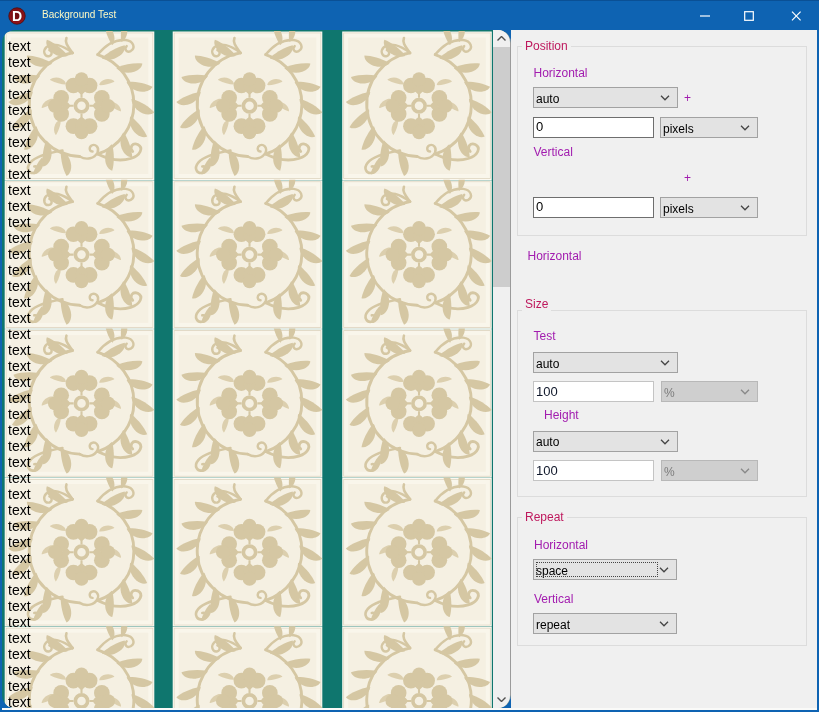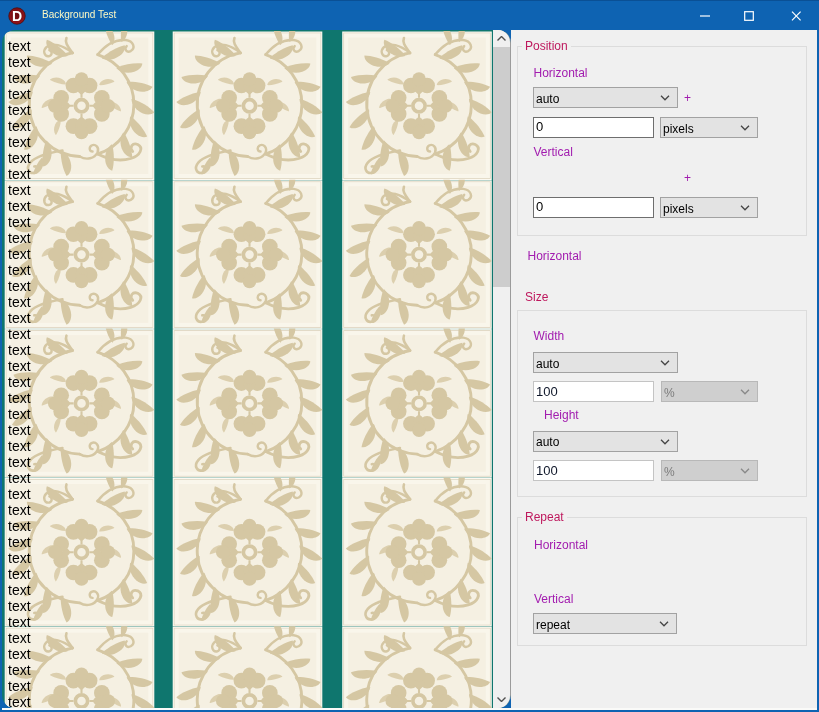--- a/index.html
+++ b/index.html
@@ -210,21 +210,21 @@
         <svg width="9" height="5" viewBox="0 0 9 5">
           <path d="M0.5,0.5 L4.5,4.5 L8.5,0.5" stroke="#505050" fill="none" stroke-width="1.4"></path>
         </svg>
       </div>
   </div>
 </div>
 <div id="panel">
 <div class="grp" style="left:6px;top:16px;width:290px;height:190px"></div>
     <div class="grplab" style="left:11px;top:9px">Position</div>
 <div class="grp" style="left:6px;top:280px;width:290px;height:187px"></div>
-    <div class="grplab" style="left:11px;top:260px">Size</div>
+    <div class="grplab" style="left:11px;top:267px">Size</div>
 <div class="grp" style="left:6px;top:487px;width:290px;height:129px"></div>
     <div class="grplab" style="left:11px;top:480px">Repeat</div>
 <div class="lab" style="left:22.5px;top:35.5px">Horizontal</div>
 <div class="combo" style="left:22px;top:57px;width:145px">
       <span>auto</span>
       <svg class="chev" width="10" height="6" viewBox="0 0 10 6">
         <path d="M1,0.8 L5,4.8 L9,0.8" stroke="#444" fill="none" stroke-width="1.25"></path>
       </svg>
     </div>
 <div class="lab" style="left:173px;top:61px">+</div>
@@ -242,21 +242,21 @@
 <div class="tin" style="left:22px;top:166.5px;width:121px">
       <span>0</span>
     </div>
 <div class="combo" style="left:149px;top:167px;width:98px">
       <span>pixels</span>
       <svg class="chev" width="10" height="6" viewBox="0 0 10 6">
         <path d="M1,0.8 L5,4.8 L9,0.8" stroke="#444" fill="none" stroke-width="1.25"></path>
       </svg>
     </div>
 <div class="lab" style="left:16.5px;top:219px">Horizontal</div>
-<div class="lab" style="left:22.5px;top:299px">Width</div>
+<div class="lab" style="left:22.5px;top:299px">Test</div>
 <div class="combo" style="left:22px;top:322px;width:145px">
       <span>auto</span>
       <svg class="chev" width="10" height="6" viewBox="0 0 10 6">
         <path d="M1,0.8 L5,4.8 L9,0.8" stroke="#444" fill="none" stroke-width="1.25"></path>
       </svg>
     </div>
 <div class="tin din" style="left:22px;top:351px;width:121px">
       <span>100</span>
     </div>
 <div class="combo dis" style="left:150px;top:351px;width:97px">
@@ -275,20 +275,27 @@
 <div class="tin din" style="left:22px;top:430px;width:121px">
       <span>100</span>
     </div>
 <div class="combo dis" style="left:150px;top:430px;width:97px">
       <span>%</span>
       <svg class="chev" width="10" height="6" viewBox="0 0 10 6">
         <path d="M1,0.8 L5,4.8 L9,0.8" stroke="#888" fill="none" stroke-width="1.25"></path>
       </svg>
     </div>
 <div class="lab" style="left:23px;top:507.5px">Horizontal</div>
+<div class="combo" style="left:22px;top:529px;width:144px">
+      <span>space</span>
+      <div class="focusrect"></div>
+      <svg class="chev" width="10" height="6" viewBox="0 0 10 6">
+        <path d="M1,0.8 L5,4.8 L9,0.8" stroke="#444" fill="none" stroke-width="1.25"></path>
+      </svg>
+    </div>
 <div class="lab" style="left:23px;top:562px">Vertical</div>
 <div class="combo" style="left:22px;top:583px;width:144px">
       <span>repeat</span>
       <svg class="chev" width="10" height="6" viewBox="0 0 10 6">
         <path d="M1,0.8 L5,4.8 L9,0.8" stroke="#444" fill="none" stroke-width="1.25"></path>
       </svg>
     </div>
 </div>
 <div id="wstrip"></div>
 <div id="borderL"></div>

